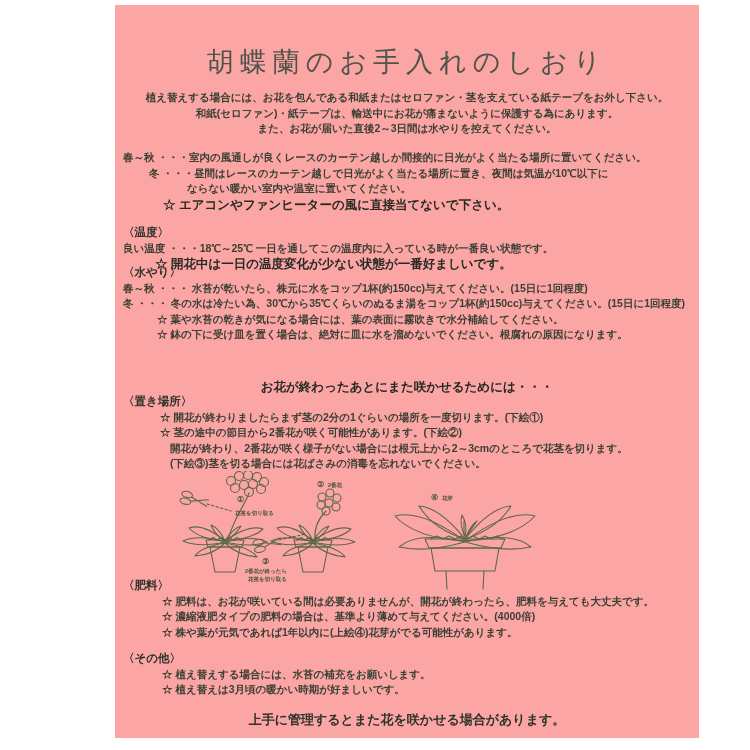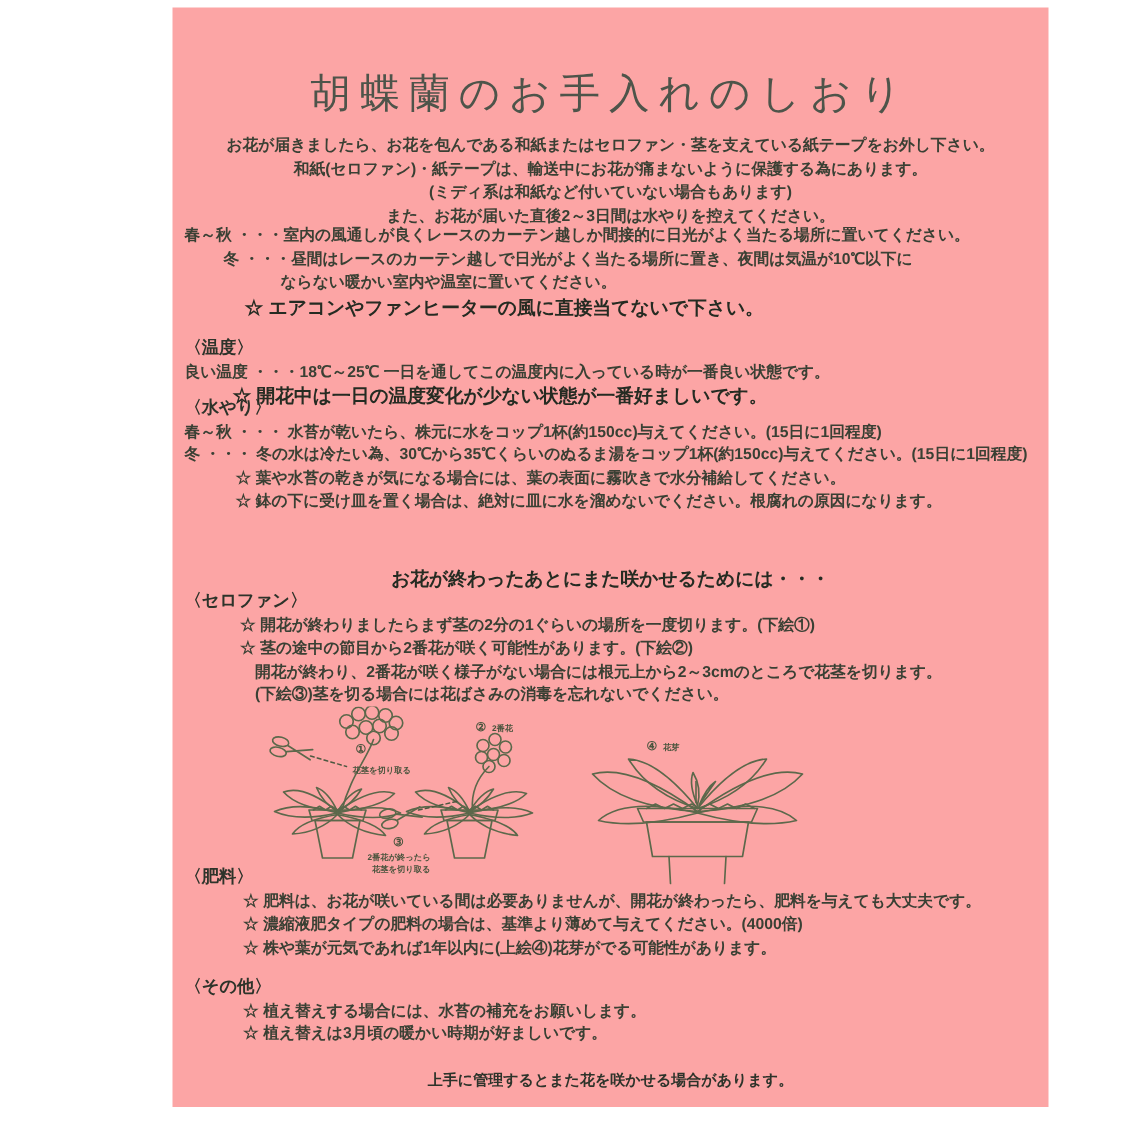--- a/index.html
+++ b/index.html
@@ -25,42 +25,41 @@
   #sec-midheading{top:372px;text-align:center;}
   #sec-management{top:389px;}
   #fig{position:absolute;left:50px;top:466px;width:380px;height:120px;}
   #sec-fertilizer{top:573px;}
   #sec-other{top:646px;}
   #sec-closing{top:705px;text-align:center;}
   .ln{font-size:10.5px;line-height:15.5px;font-weight:bold;color:#3a4034;white-space:nowrap;}
   .hdr{font-size:11.5px;line-height:15.5px;font-weight:bold;color:#2d332a;white-space:nowrap;}
   .big{font-size:12.5px;line-height:17px;color:#252b22;}
   .mid{font-size:12.5px;line-height:16px;font-weight:bold;color:#252b22;font-family:Liberation Serif, serif;}
-  .closing{font-size:10px;line-height:15px;font-weight:bold;color:#2d332a;}
+  .closing{font-size:13px;line-height:15px;font-weight:bold;color:#2d332a;}
   .in26{padding-left:26px;} .in32{padding-left:32px;} .in34{padding-left:34px;}
   .in37{padding-left:37px;} .in39{padding-left:39px;} .in40{padding-left:40px;}
   .in47{padding-left:47px;} .in49{padding-left:49px;} .in64{padding-left:64px;}
   svg .draw{stroke:#5c684b;stroke-width:1.1;fill:none;stroke-linecap:round;stroke-linejoin:round;}
   svg .dash{stroke:#4c5840;stroke-width:1;fill:none;stroke-dasharray:2.5 2.2;}
   svg text{fill:#49543d;font-family:"Liberation Sans", sans-serif;font-weight:bold;}
   .t8{font-size:8px;} .t55{font-size:5.5px;}
 </style>
 </head>
 <body>
 
 <div class="paper">
 
   <div class="sec" id="sec-title">
     <span class="title-text">胡蝶蘭のお手入れのしおり</span>
   </div>
 
   <div class="sec" id="sec-intro">
-    <div class="ln">お花が届きましたら、お花を包んである和紙またはセロファン・茎を支えている紙テープをお外し下さい。</div>
+    <div class="ln">植え替えする場合には、お花を包んである和紙またはセロファン・茎を支えている紙テープをお外し下さい。</div>
     <div class="ln">和紙(セロファン)・紙テープは、輸送中にお花が痛まないように保護する為にあります。</div>
-    <div class="ln">(ミディ系は和紙など付いていない場合もあります)</div>
     <div class="ln">また、お花が届いた直後2～3日間は水やりを控えてください。</div>
   </div>
 
   <div class="sec" id="sec-placement">
     <div class="ln">春～秋 ・・・室内の風通しが良くレースのカーテン越しか間接的に日光がよく当たる場所に置いてください。</div>
     <div class="ln in26">冬 ・・・昼間はレースのカーテン越しで日光がよく当たる場所に置き、夜間は気温が10℃以下に</div>
     <div class="ln in64">ならない暖かい室内や温室に置いてください。</div>
     <div class="ln big in40">☆ エアコンやファンヒーターの風に直接当てないで下さい。</div>
   </div>
 
@@ -76,21 +75,21 @@
     <div class="ln">冬 ・・・ 冬の水は冷たい為、30℃から35℃くらいのぬるま湯をコップ1杯(約150cc)与えてください。(15日に1回程度)</div>
     <div class="ln in34">☆ 葉や水苔の乾きが気になる場合には、葉の表面に霧吹きで水分補給してください。</div>
     <div class="ln in34">☆ 鉢の下に受け皿を置く場合は、絶対に皿に水を溜めないでください。根腐れの原因になります。</div>
   </div>
 
   <div class="sec" id="sec-midheading">
     <span class="mid">お花が終わったあとにまた咲かせるためには・・・</span>
   </div>
 
   <div class="sec" id="sec-management">
-    <div class="hdr">〈セロファン〉</div>
+    <div class="hdr">〈置き場所〉</div>
     <div class="ln in37">☆ 開花が終わりましたらまず茎の2分の1ぐらいの場所を一度切ります。(下絵①)</div>
     <div class="ln in37">☆ 茎の途中の節目から2番花が咲く可能性があります。(下絵②)</div>
     <div class="ln in47">開花が終わり、2番花が咲く様子がない場合には根元上から2～3cmのところで花茎を切ります。</div>
     <div class="ln in47">(下絵③)茎を切る場合には花ばさみの消毒を忘れないでください。</div>
   </div>
 
   <svg id="fig" viewBox="0 0 380 120">
     <defs>
       <g id="sc">
         <ellipse cx="-9" cy="-3.5" rx="5.5" ry="3"></ellipse>

